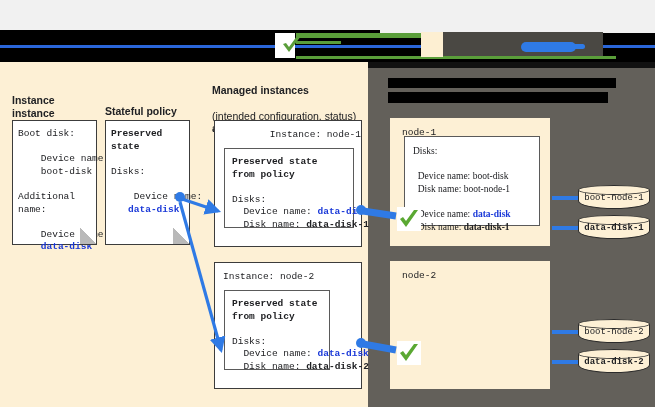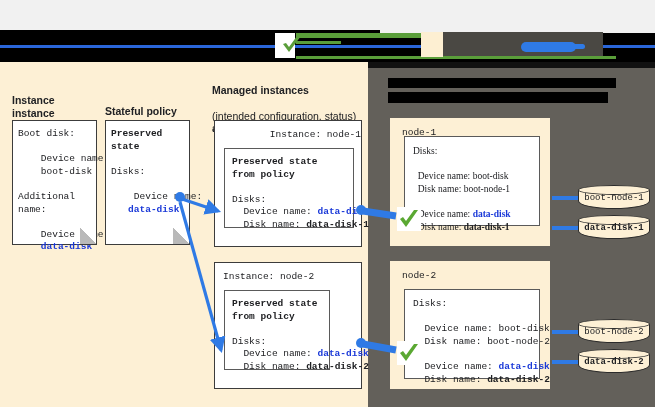--- a/index.html
+++ b/index.html
@@ -202,29 +202,20 @@
 <span>  Disk name: </span><span>boot-node-1</span>
 
 <span>  Device name: </span><span class="blue">data-disk</span>
 <span>  Disk name: </span><span class="b">data-disk-1</span></pre>
   </div>
 
   <div class="nodecard" style="left:390px;top:261px;width:160px;height:128px;"></div>
   <div class="box" style="left:390px;top:261px;width:160px;height:128px;background:#fdf0d5;border:none;">
     <pre style="padding:9px 0 0 12px;">node-2</pre>
   </div>
-  <div class="innerbox" style="left:404px;top:289px;width:136px;height:90px;">
-    <pre style="padding:8px 0 0 8px;"><span>Disks:</span>
-
-<span>  Device name: </span><span>boot-disk</span>
-<span>  Disk name: </span><span>boot-node-2</span>
-
-<span>  Device name: </span><span class="blue">data-disk</span>
-<span>  Disk name: </span><span class="b">data-disk-2</span></pre>
-  </div>
 
   <div class="stub" style="left:552px;top:196px;width:30px;"></div>
   <div class="stub" style="left:552px;top:226px;width:30px;"></div>
   <div class="stub" style="left:552px;top:330px;width:30px;"></div>
   <div class="stub" style="left:552px;top:360px;width:30px;"></div>
 
   <div class="cyl" style="left:578px;top:185px;">
     <div class="body"></div>
     <div class="top"></div>
     <div class="lbl">boot-node-1</div>

